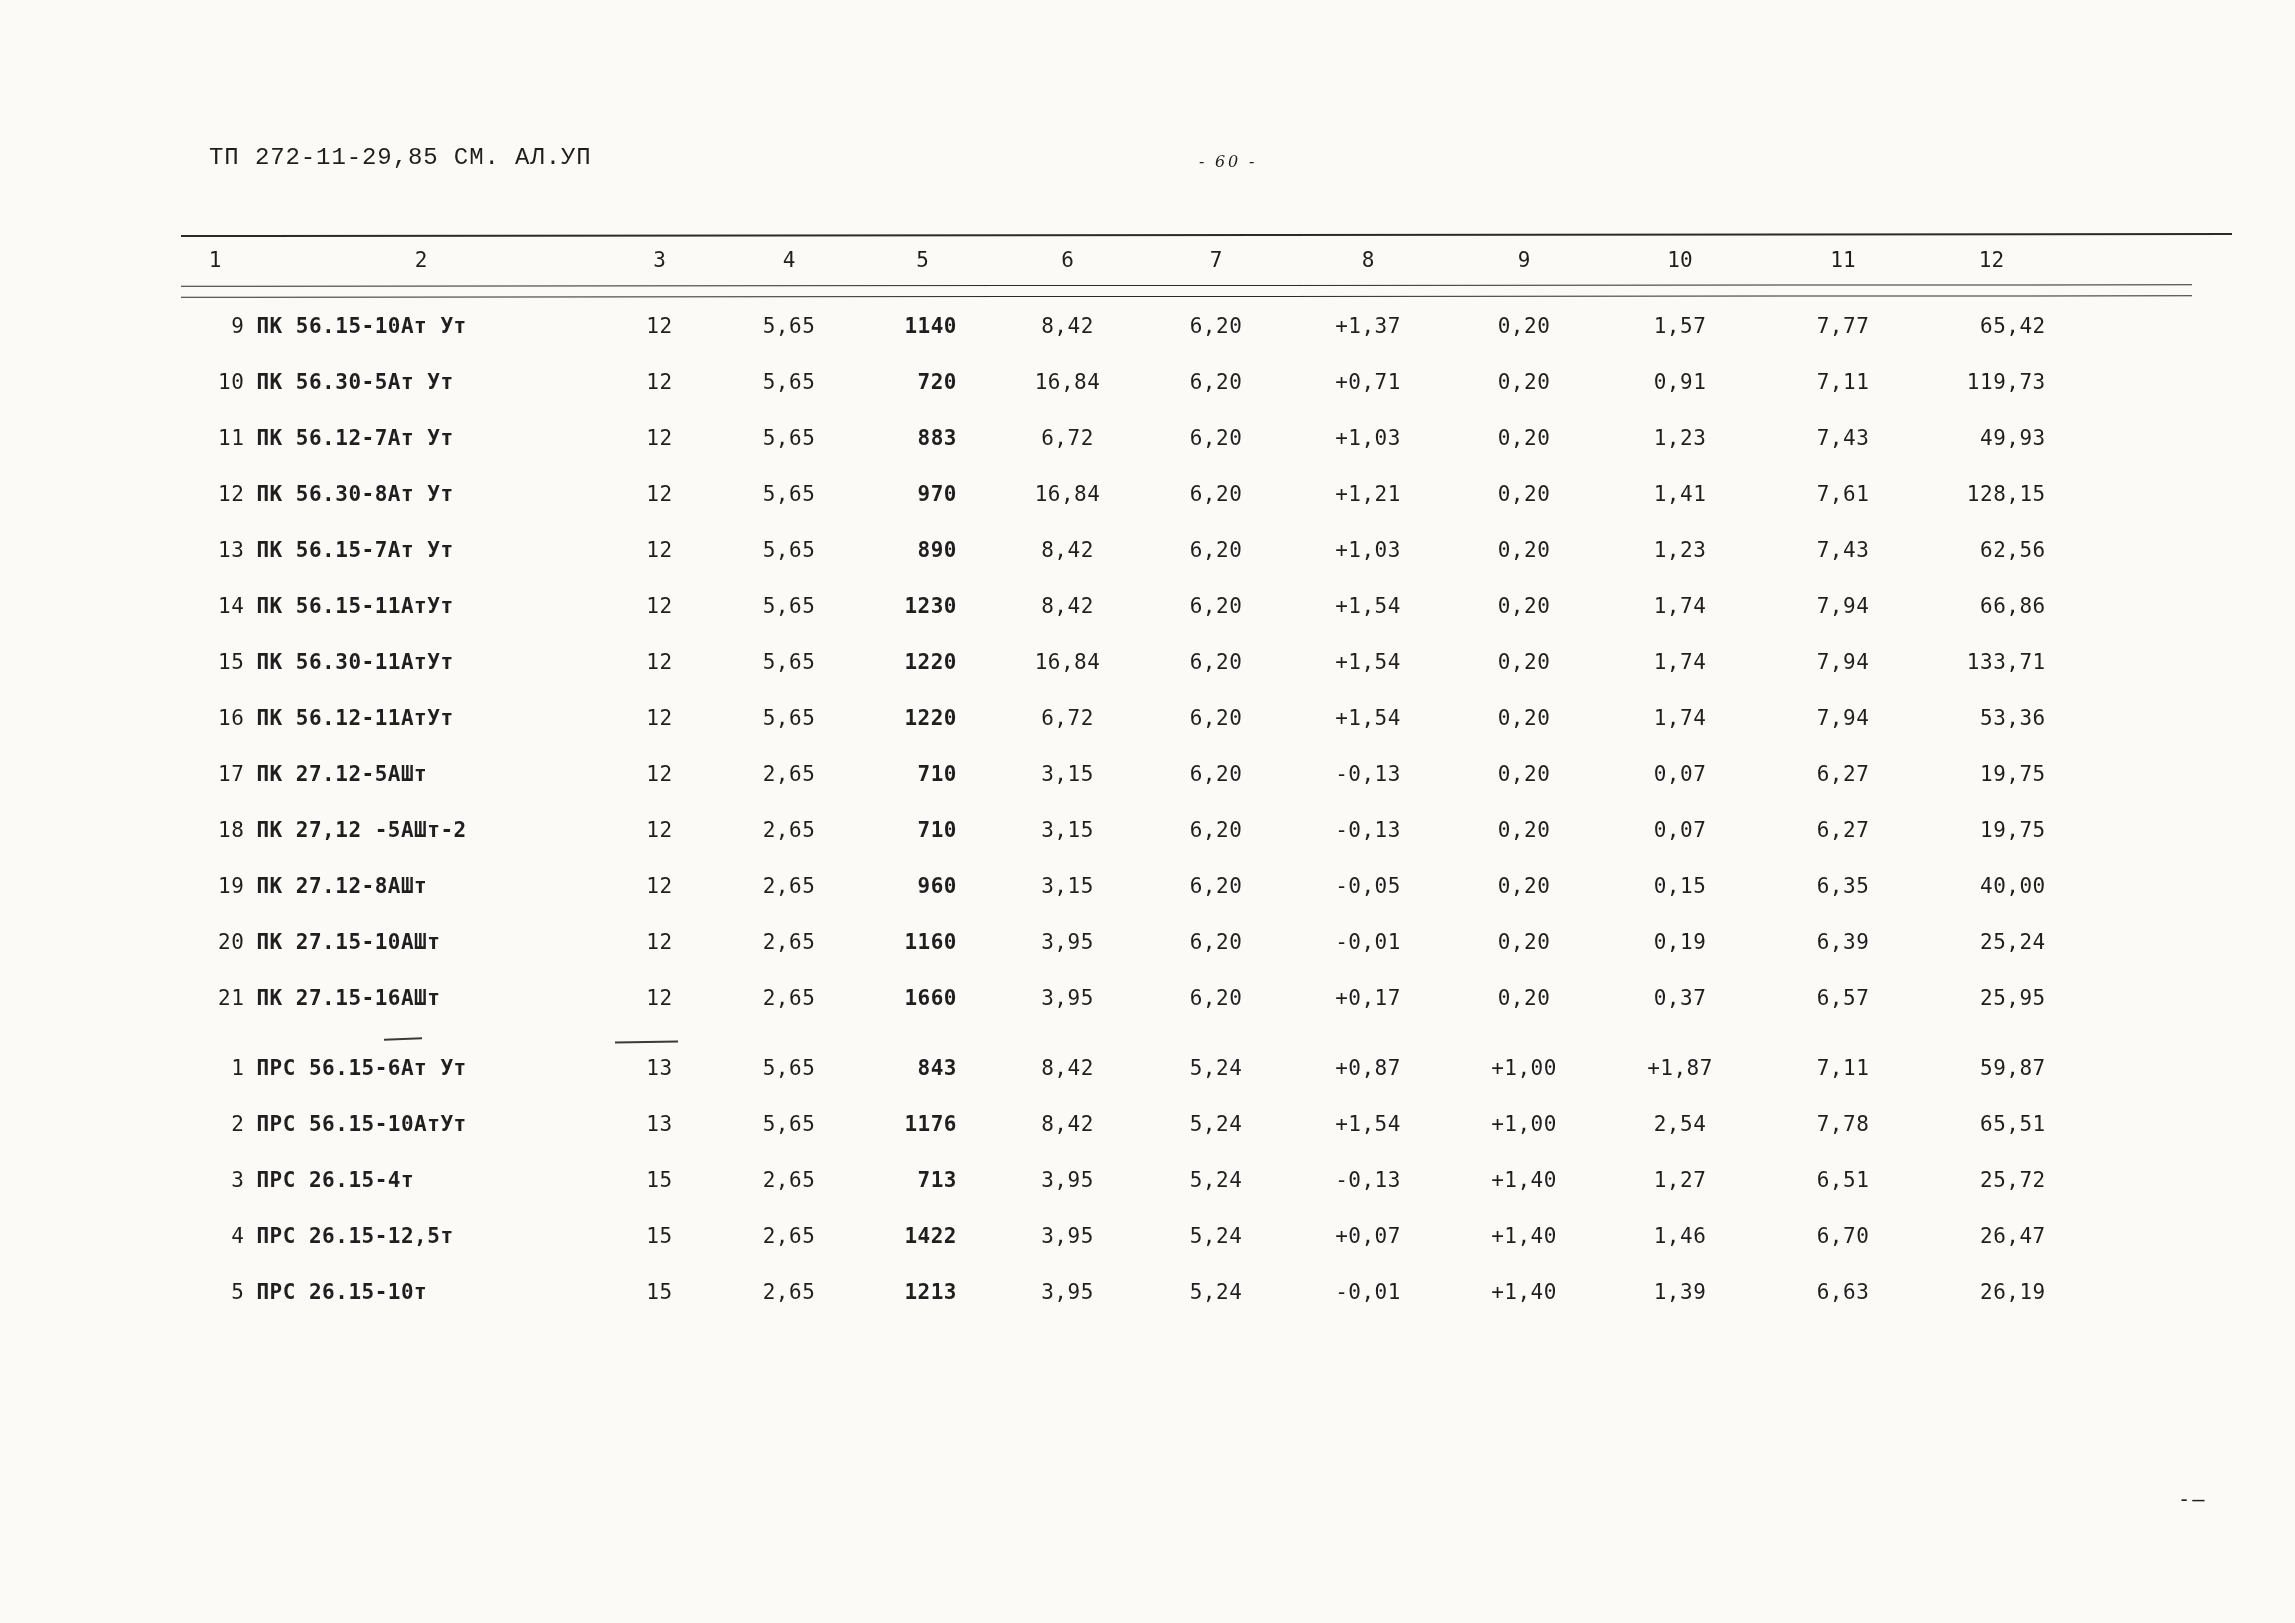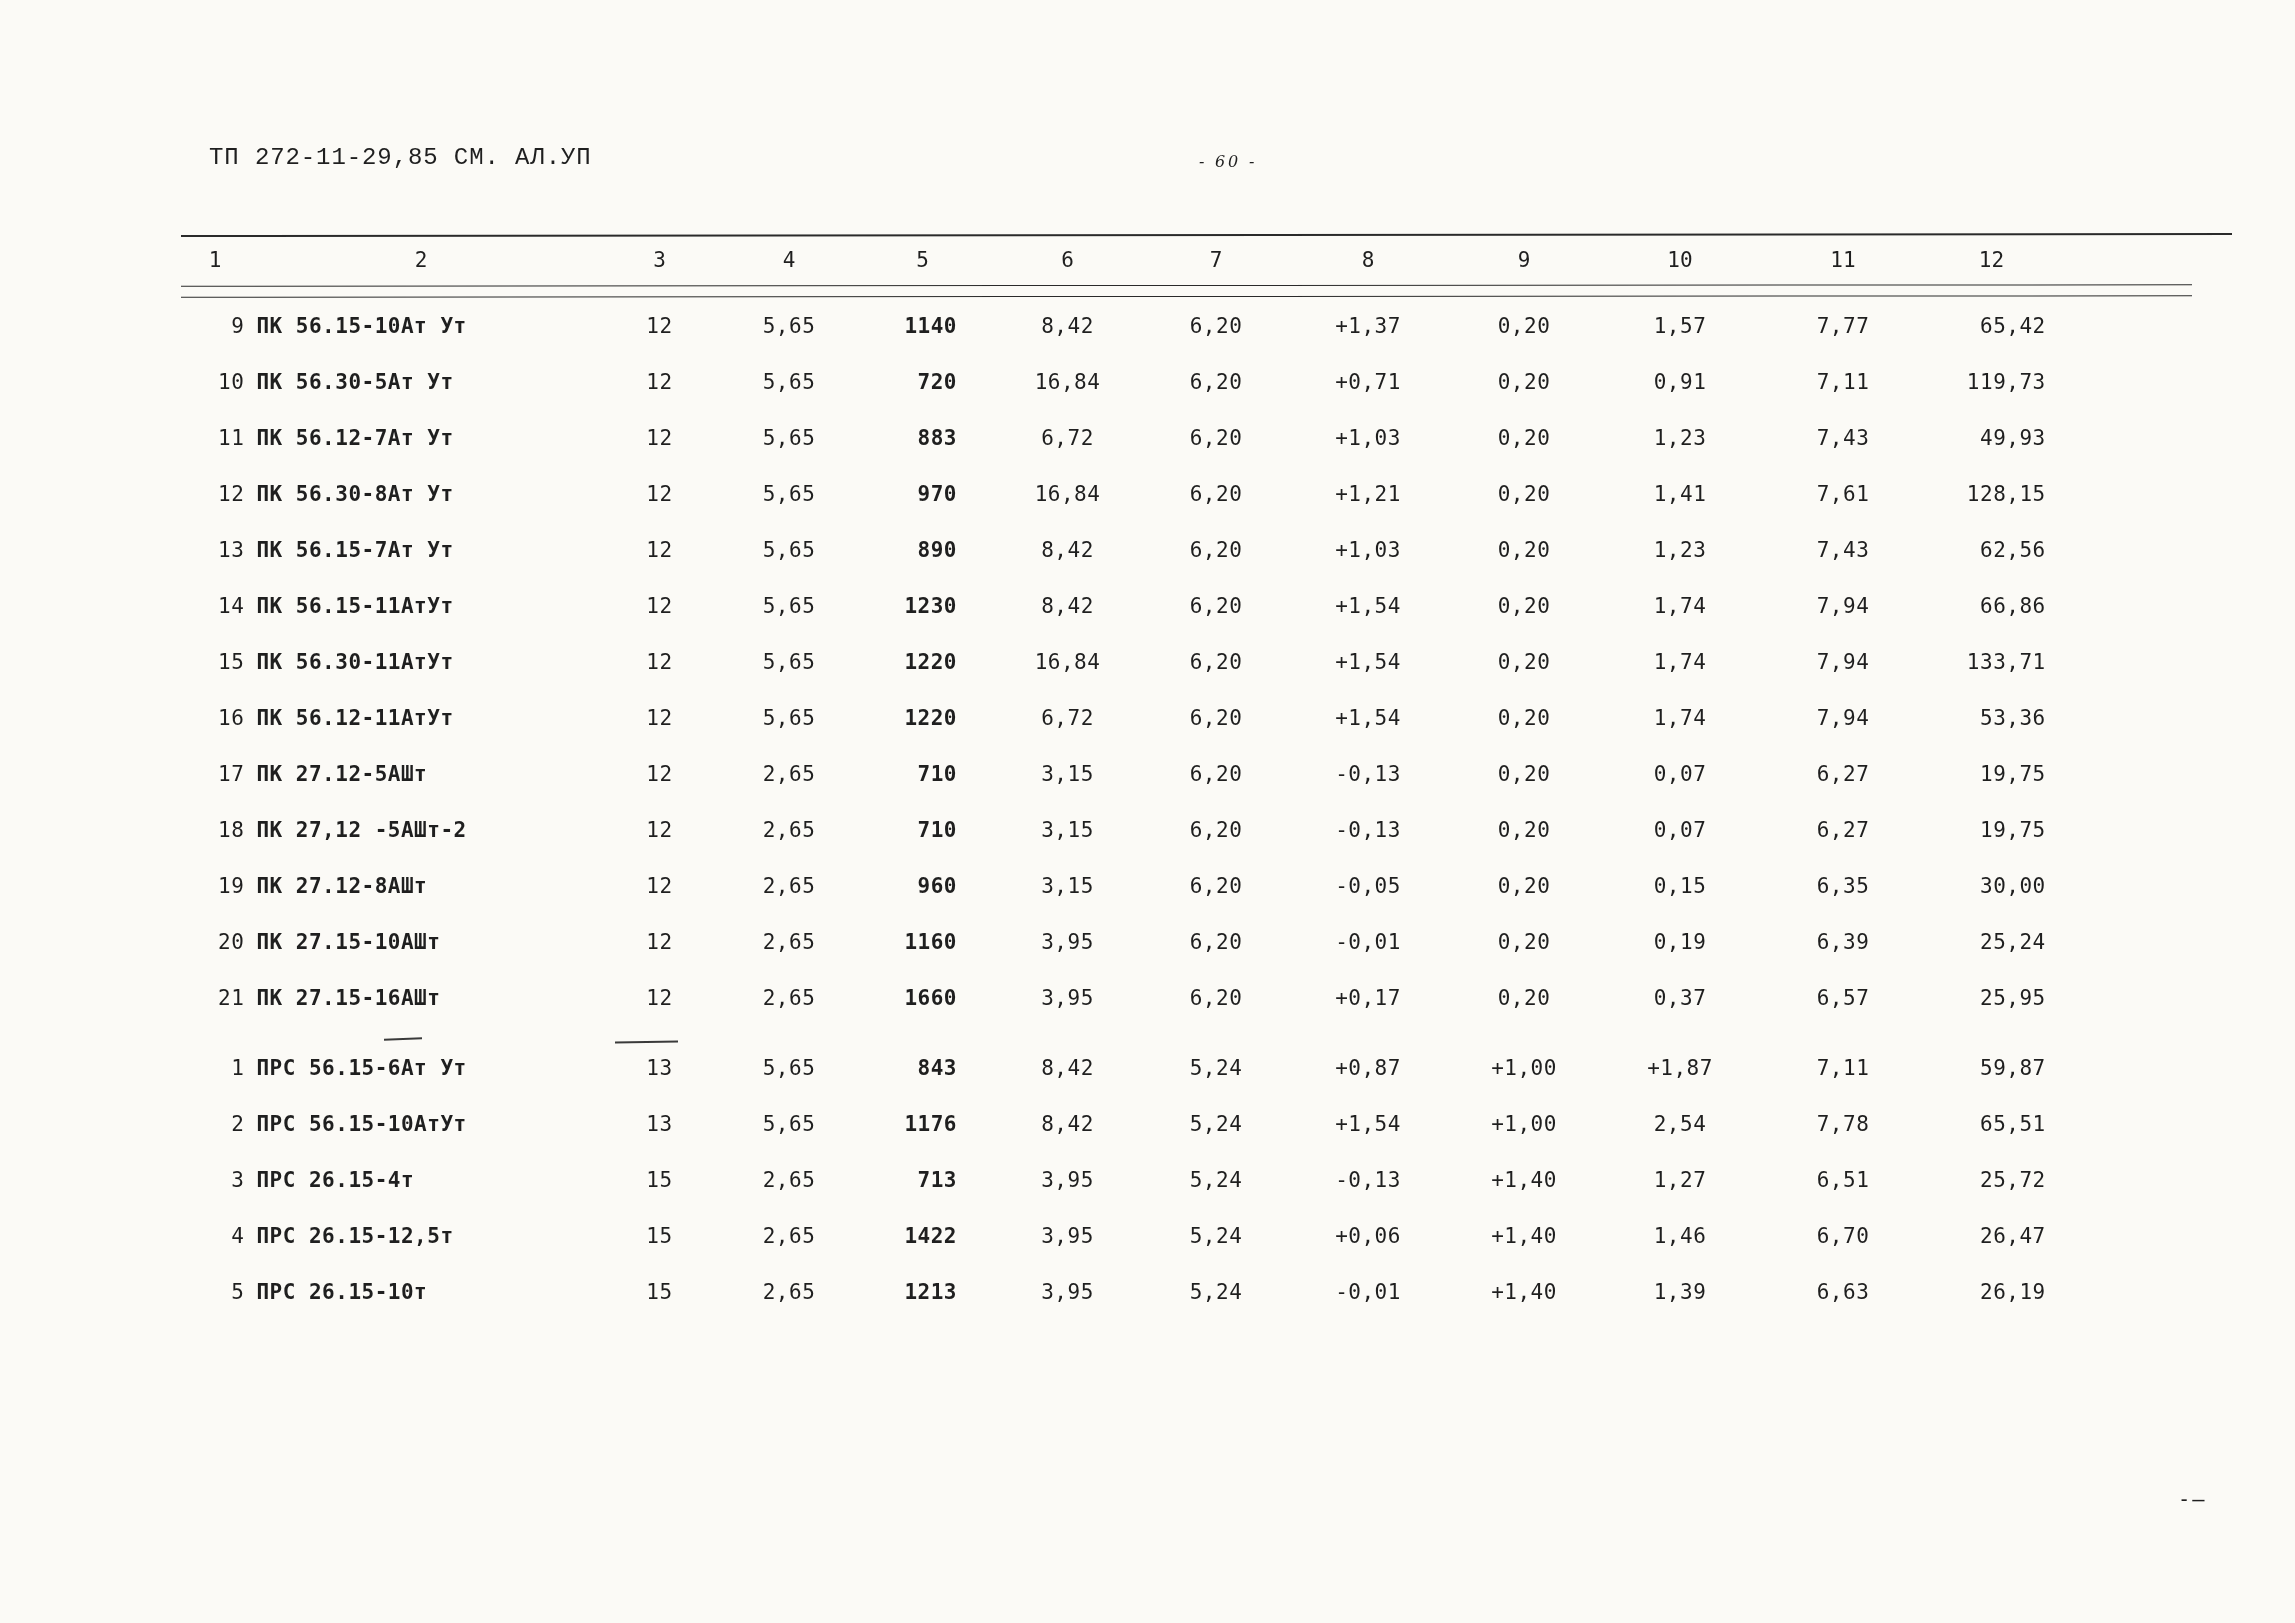--- a/index.html
+++ b/index.html
@@ -311,21 +311,21 @@
           <div class="c name">ПК 27.12-8АШт</div>
           <div class="c center">12</div>
           <div class="c center">2,65</div>
           <div class="c right5">960</div>
           <div class="c center">3,15</div>
           <div class="c center">6,20</div>
           <div class="c center">-0,05</div>
           <div class="c center">0,20</div>
           <div class="c center">0,15</div>
           <div class="c center">6,35</div>
-          <div class="c right12">30,00</div>
+          <div class="c right12">40,00</div>
         </div>
 
         <div class="row">
           <div class="c num">20</div>
           <div class="c name">ПК 27.15-10АШт</div>
           <div class="c center">12</div>
           <div class="c center">2,65</div>
           <div class="c right5">1160</div>
           <div class="c center">3,95</div>
           <div class="c center">6,20</div>
@@ -405,21 +405,21 @@
         </div>
 
         <div class="row">
           <div class="c num">4</div>
           <div class="c name">ПРС 26.15-12,5т</div>
           <div class="c center">15</div>
           <div class="c center">2,65</div>
           <div class="c right5">1422</div>
           <div class="c center">3,95</div>
           <div class="c center">5,24</div>
-          <div class="c center">+0,06</div>
+          <div class="c center">+0,07</div>
           <div class="c center">+1,40</div>
           <div class="c center">1,46</div>
           <div class="c center">6,70</div>
           <div class="c right12">26,47</div>
         </div>
 
         <div class="row">
           <div class="c num">5</div>
           <div class="c name">ПРС 26.15-10т</div>
           <div class="c center">15</div>

